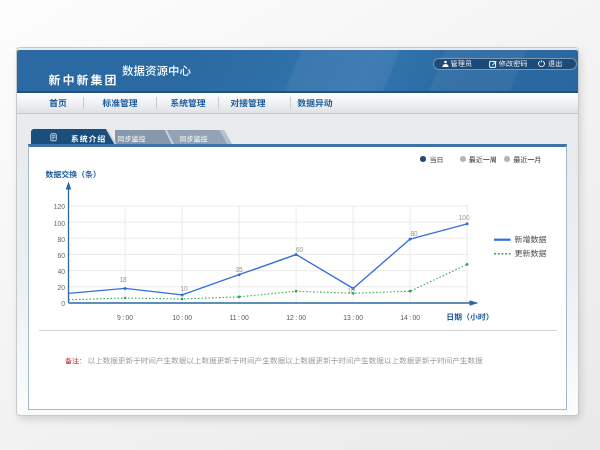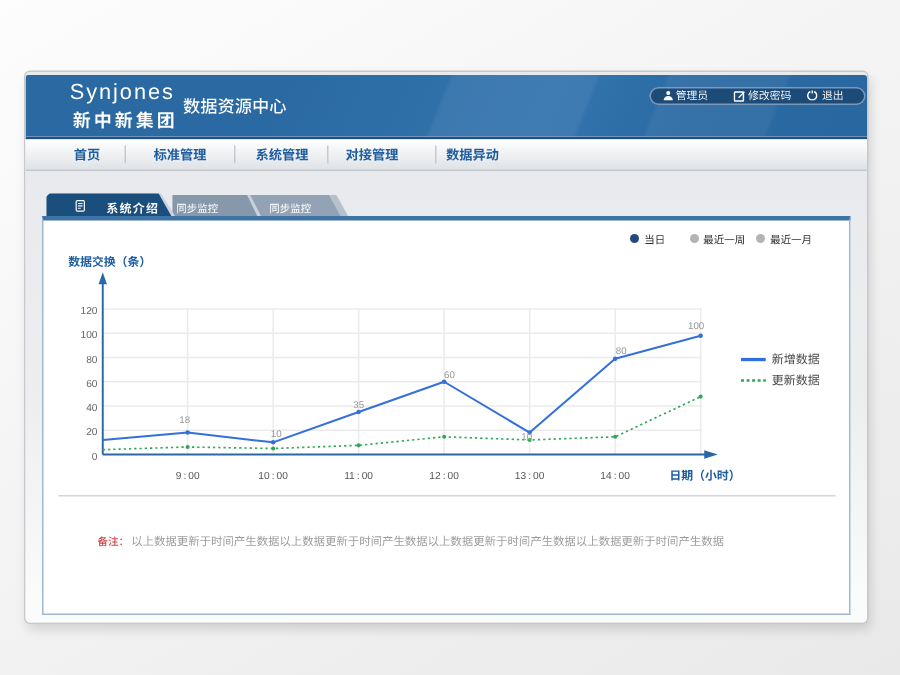--- a/index.html
+++ b/index.html
@@ -25,21 +25,20 @@
 #t2{left:97.5px;top:81.5px;height:14.5px;width:57px;background:#8798ab;clip-path:polygon(0 0,50px 0,57px 100%,0 100%)}
 #t1e{left:13.5px;width:86.5px;background:#ccd3dc;clip-path:polygon(0 3px,3px 0,76.5px 0,86.5px 100%,0 100%)}
 #t1{left:13.5px;width:84px;background:#1a4e7d;
  clip-path:polygon(0 3px,3px 0,75px 0,84px 100%,0 100%)}
 .dot{position:absolute;border-radius:50%;width:6px;height:6px}
 svg#ov{position:absolute;left:0;top:0;z-index:40}
 .icon{position:absolute;z-index:41}
 </style></head><body>
 <div id="card">
  <div id="hdr"></div>
- <div id="logo">Synjones</div>
  <div id="pill"></div>
  <div id="nav"></div>
  <div class="nsep" style="left:66px"></div>
  <div class="nsep" style="left:139px"></div>
  <div class="nsep" style="left:201px"></div>
  <div class="nsep" style="left:273px"></div>
  <div class="tab" id="t3t"></div>
  <div class="tab" id="t3"></div>
  <div class="tab" id="t2e"></div>
  <div class="tab" id="t2"></div>

